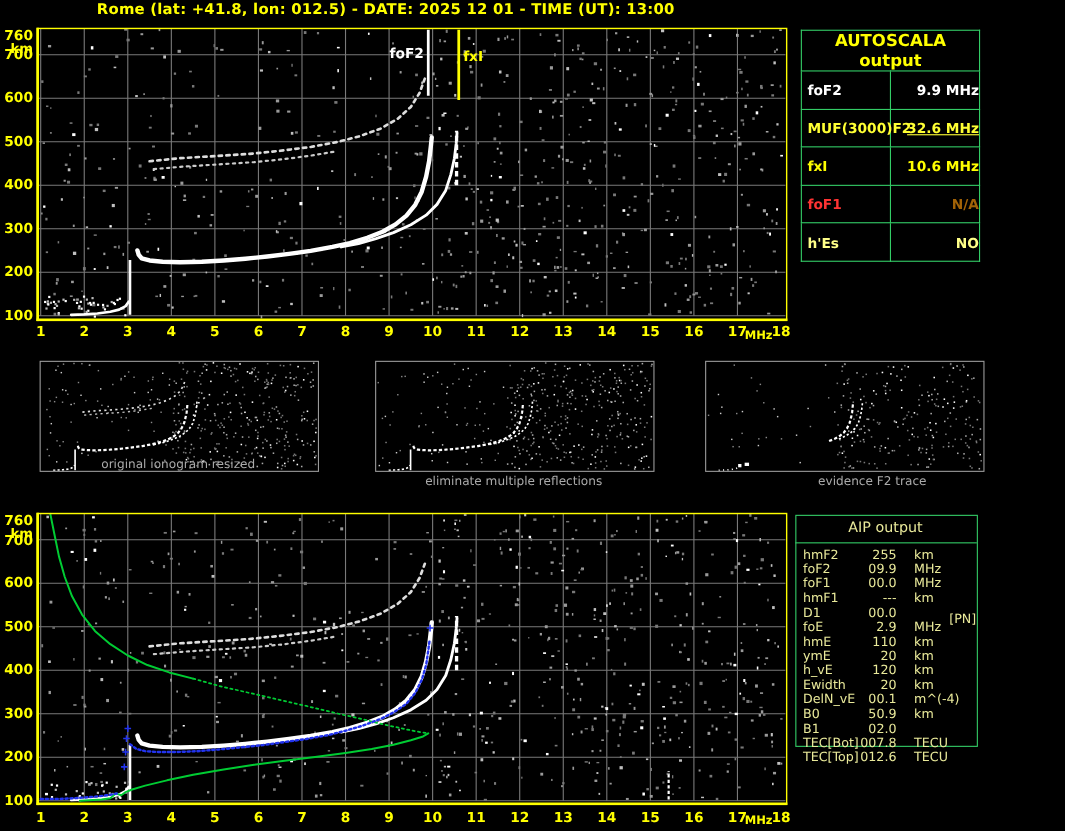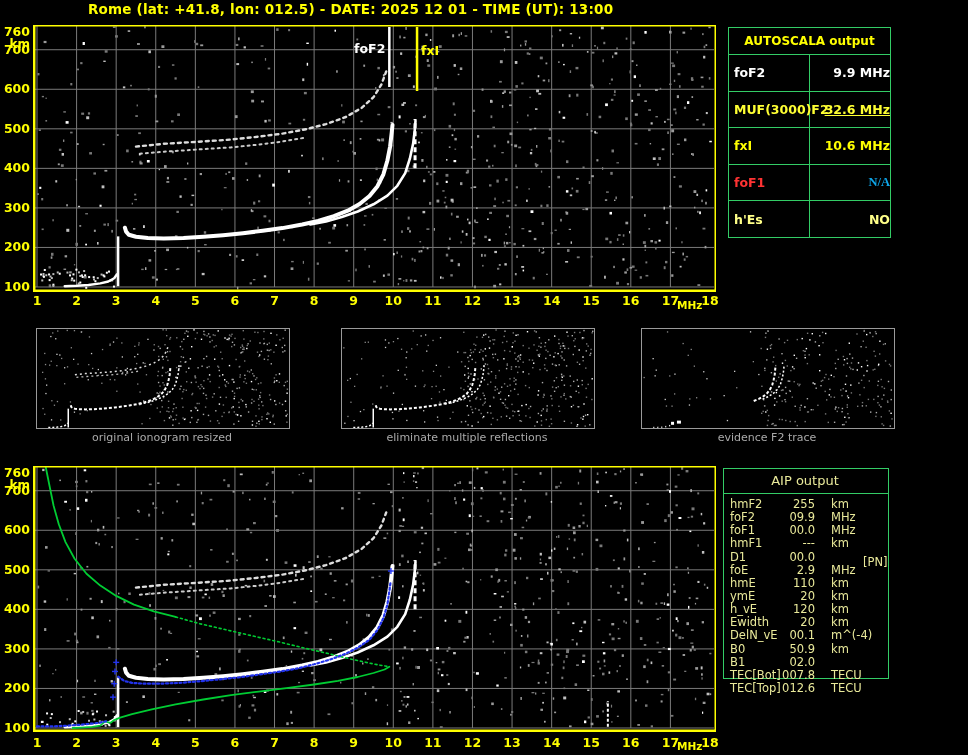--- a/index.html
+++ b/index.html
@@ -16,21 +16,21 @@
   .kmu{position:absolute;font:bold 12px "DejaVu Sans",sans-serif;color:#ffff00;
        width:30px;text-align:right;left:0;}
   .thumb{position:absolute;background:#000;border:1px solid #9a9a9a;}
   .caption{position:absolute;font:11px "DejaVu Sans",sans-serif;color:#aaaaaa;
            text-align:center;}
   
   .as-table{position:absolute;left:728px;top:27px;width:163px;height:211px;
             border-collapse:collapse;table-layout:fixed;}
   .as-table td{border:1px solid #33cc66;font:bold 12.5px "DejaVu Sans",sans-serif;
                padding:0;vertical-align:middle;}
-  .as-table td.hd{text-align:center;color:#ffff00;font-size:12px;height:26px;}
+  .as-table td.hd{text-align:center;color:#ffff00;font-size:15px;height:26px;}
   .as-table td.lb{padding-left:5px;width:84px;}
   .as-table td.vl{text-align:right;width:79px;}
   
   .aip-border{position:absolute;left:723px;top:468px;width:164px;height:209px;
               border:1px solid #33cc66;}
   .aip-header{position:absolute;left:723px;top:473px;width:164px;text-align:center;
               font:13px "DejaVu Sans",sans-serif;color:#e9e99a;}
   .aip-sep{position:absolute;left:723px;top:493px;width:165px;height:1px;background:#33cc66;}
   .aip-rows{position:absolute;left:723px;top:498px;width:190px;}
   .aip-row{position:relative;height:13.15px;font:11.5px "DejaVu Sans",sans-serif;
@@ -1628,21 +1628,21 @@
         <tr>
           <td class="lb" style="color: rgb(255, 255, 51);">MUF(3000)F2</td>
           <td class="vl" style="color: rgb(255, 255, 51); text-decoration: underline;">32.6 MHz</td>
         </tr>
         <tr>
           <td class="lb" style="color: rgb(255, 255, 0);">fxI</td>
           <td class="vl" style="color: rgb(255, 255, 0);">10.6 MHz</td>
         </tr>
         <tr>
           <td class="lb" style="color: rgb(255, 51, 51);">foF1</td>
-          <td class="vl" style="color: #0ea5e9; font-family: Liberation Serif, serif;">N/A</td>
+          <td class="vl" style="color: #a16207;">N/A</td>
         </tr>
         <tr>
           <td class="lb" style="color: rgb(255, 255, 136);">h'Es</td>
           <td class="vl" style="color: rgb(255, 255, 136);">NO</td>
         </tr>
       </tbody>
   </table>
 
   <div class="aip-border"></div>
   <div class="aip-header">AIP output</div>
@@ -2833,17 +2833,17 @@
       <rect x="32.3" y="44.5" width="1.3" height="1.3" fill="#cccccc"></rect>
       <rect x="47.2" y="69.3" width="1.3" height="1.3" fill="#888888"></rect>
       <rect x="54.0" y="68.1" width="1.3" height="1.3" fill="#888888"></rect>
       <path d="M111.7 72.0 L116.9 69.9 L121.3 67.4 L125.0 64.4 L127.9 60.6 L130.2 56.1 L131.6 50.9 L132.7 45.7 L133.2 40.4 L133.5 37.4" fill="none" stroke="#ffffff" stroke-width="2" stroke-dasharray="3 2"></path>
       <path d="M120.6 70.2 L126.5 67.5 L131.6 64.2 L135.3 60.5 L138.3 55.7 L140.0 50.1 L141.2 44.6 L141.8 39.7 L142.1 35.9" fill="none" stroke="#ffffff" stroke-width="1.5" stroke-dasharray="2 2"></path>
       <path d="M11.3 98.5 L15.8 98.4 L20.2 98.1 L24.6 97.5 L27.6 96.7 L29.8 95.5 L30.8 94.0" fill="none" stroke="#ffffff" stroke-width="1.5" stroke-dasharray="1 3"></path>
       <rect x="29.043999999999997" y="92.814" width="3" height="3" fill="#ffffff"></rect>
       <rect x="34.948" y="91.6164" width="4" height="3" fill="#ffffff"></rect>
     </svg>
 
-  <div class="caption" style="left:36px;top:431px;width:252px">original ionogram resized</div>
+  <div class="caption" style="left:36px;top:415px;width:252px">original ionogram resized</div>
   <div class="caption" style="left:341px;top:431px;width:252px">eliminate multiple reflections</div>
-  <div class="caption" style="left:641px;top:431px;width:252px">evidence F2 trace</div>
+  <div class="caption" style="left:667px;top:431px;width:252px">evidence F2 trace</div>
 
 </div>
 
 </body></html>

